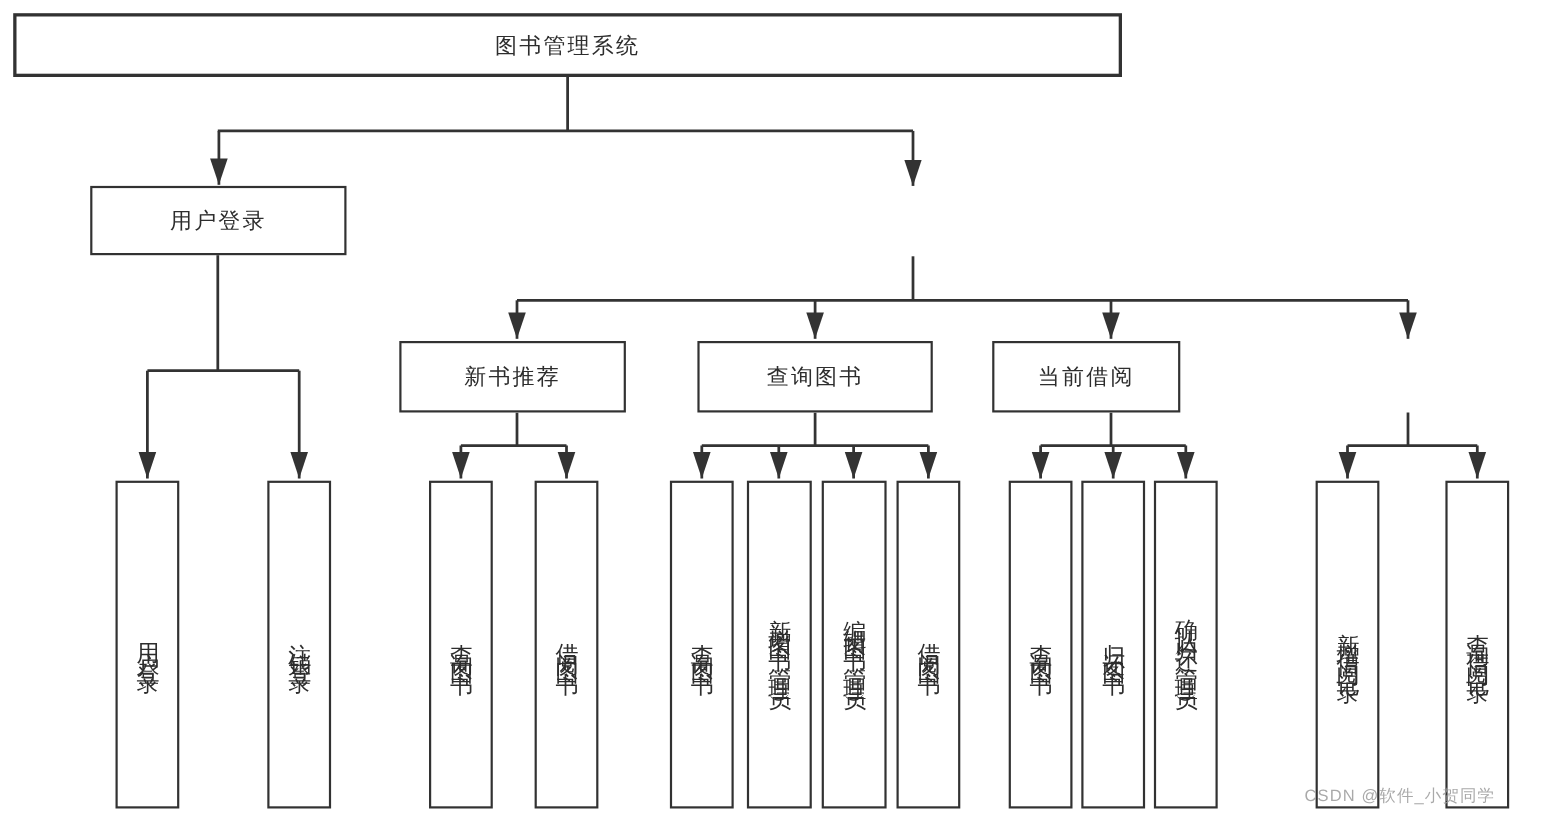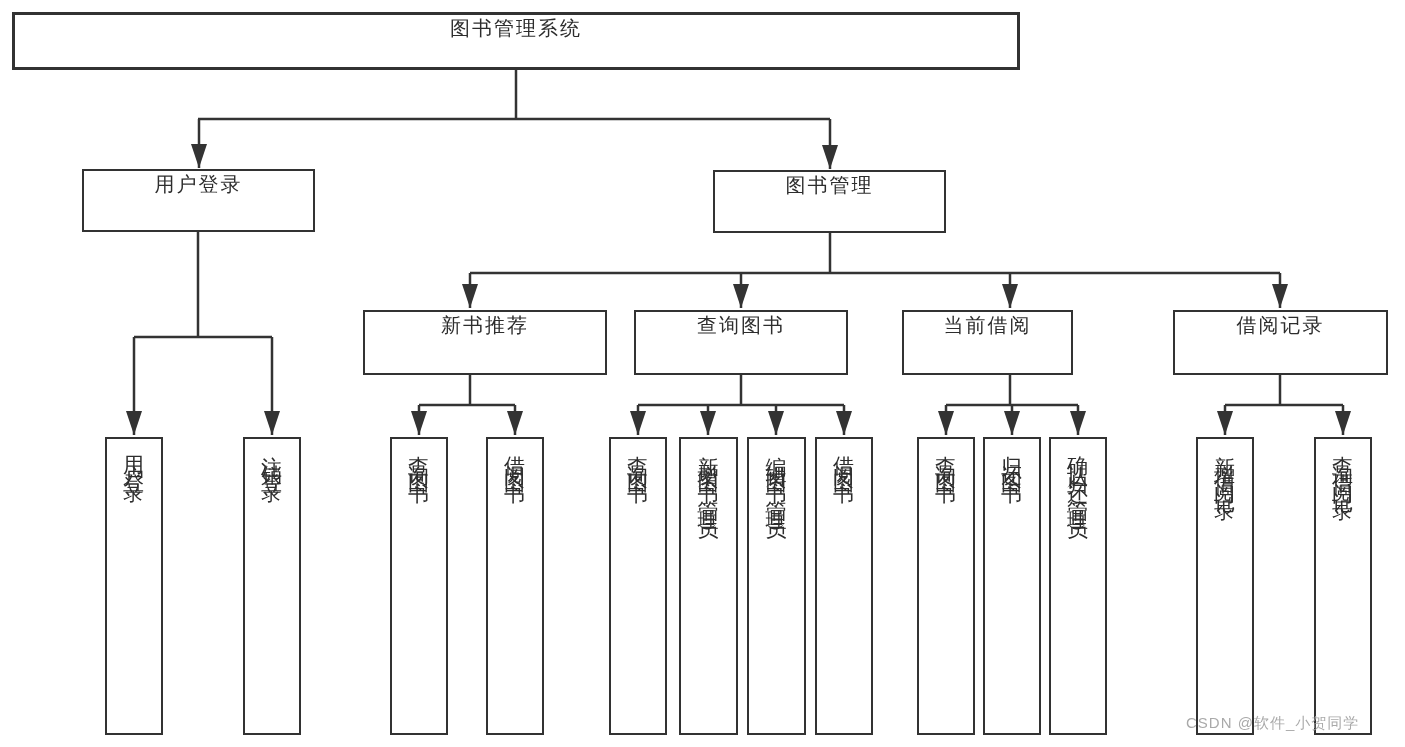--- a/index.html
+++ b/index.html
@@ -10,21 +10,21 @@
     font-family:"Liberation Sans","DejaVu Sans",sans-serif;
     overflow:hidden;
   }
   .wires{position:absolute;left:0;top:0;}
   .wire{stroke:#333333;stroke-width:2.5;fill:none;}
   .node{
     position:absolute;
     box-sizing:border-box;
     background:#ffffff;
     border:2px solid #323232;
-    display:flex;justify-content:center;
+    display:flex;align-items:center;justify-content:center;
     color:#2d2d2d;
   }
   .h-node{font-size:20px;letter-spacing:2px;}
   .leaf{top:437px;height:298px;width:58px;}
   .vtext{
     writing-mode:vertical-rl;
     text-orientation:mixed;
     font-size:21px;
     letter-spacing:9px;
     line-height:1;
@@ -94,35 +94,29 @@
     <path class="wire" d="M1343,405 L1343,435" marker-end="url(#ah)"></path>
   </svg>
 
   <div class="node h-node" style="left:12px;top:12px;width:1008px;height:58px;border-width:3px;">
     <span>图书管理系统</span>
   </div>
 
   <div class="node h-node" style="left:82px;top:169px;width:233px;height:63px;">
     <span>用户登录</span>
   </div>
-  <div class="node h-node" style="left:713px;top:170px;width:233px;height:63px;">
-    <span>图书管理</span>
-  </div>
 
-  <div class="node h-node" style="left:363px;top:310px;width:244px;height:65px;">
+  <div class="node h-node" style="left:363px;top:310px;width:206px;height:65px;">
     <span>新书推荐</span>
   </div>
   <div class="node h-node" style="left:634px;top:310px;width:214px;height:65px;">
     <span>查询图书</span>
   </div>
   <div class="node h-node" style="left:902px;top:310px;width:171px;height:65px;">
     <span>当前借阅</span>
-  </div>
-  <div class="node h-node" style="left:1173px;top:310px;width:215px;height:65px;">
-    <span>借阅记录</span>
   </div>
 
   <div class="node leaf" style="left:105px;">
     <span class="vtext">用户登录</span>
   </div>
   <div class="node leaf" style="left:243px;">
     <span class="vtext">注销登录</span>
   </div>
 
   <div class="node leaf" style="left:390px;">

